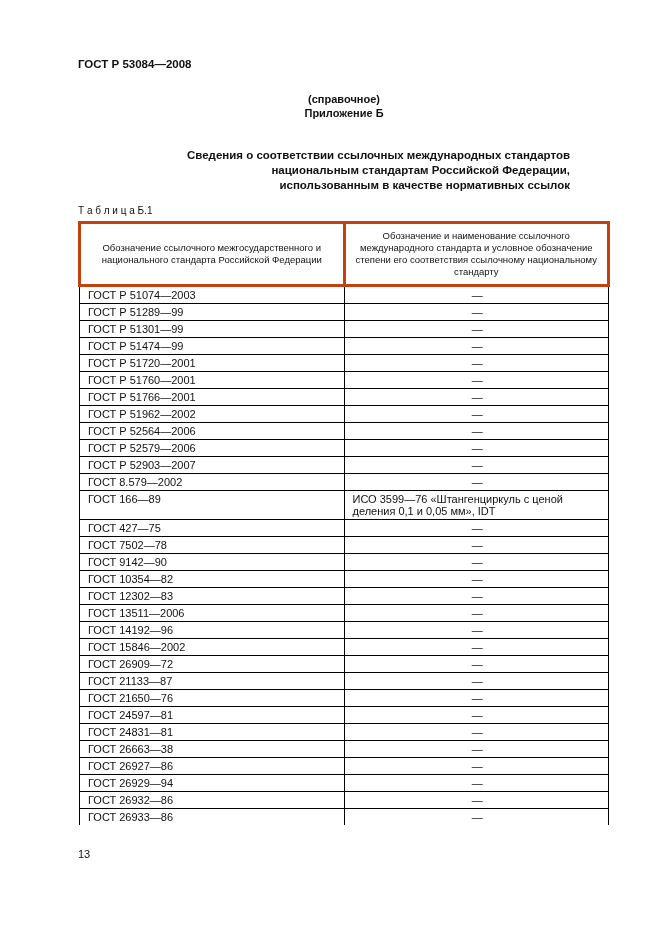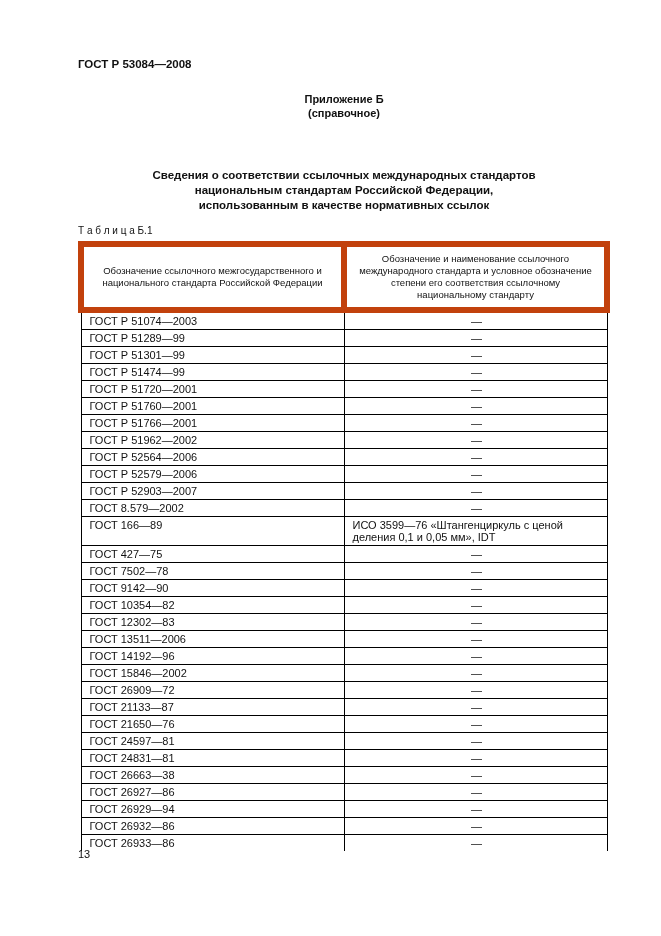--- a/index.html
+++ b/index.html
@@ -23,43 +23,43 @@
     font-size: 11.5px;
   }
   .appendix {
     margin-top: 22px;
     text-align: center;
     font-size: 11px;
     font-weight: bold;
     line-height: 14px;
   }
   .title {
-    margin-top: 48px;
-    text-align: center;
+    margin-top: 28px;
+    text-align: right;
     font-weight: bold;
     font-size: 11.5px;
     line-height: 15px;
     padding: 0 40px;
   }
   .table-label {
     margin-top: 12px;
     font-size: 10px;
   }
   table.std-table {
     width: 100%;
     border-collapse: collapse;
     table-layout: fixed;
     margin-top: 5px;
     border-left: 1px solid #000;
     border-right: 1px solid #000;
     border-top: 1px solid #000;
   }
   .std-table col { width: 50%; }
   .std-table th {
-    border: 6px solid #c2410c;
+    border: 3px solid #c2410c;
     font-size: 9.5px;
     font-weight: normal;
     text-align: center;
     vertical-align: middle;
     padding: 6px 10px;
     line-height: 12px;
   }
   .std-table td {
     border: 1px solid #000;
     font-size: 11px;
@@ -78,22 +78,22 @@
   }
 </style>
 </head>
 <body>
 
 <div class="page">
 
   <div class="doc-number">ГОСТ Р 53084—2008</div>
 
   <div class="appendix">
+    <div>(справочное)</div>
     <div>Приложение Б</div>
-    <div>(справочное)</div>
   </div>
 
   <div class="title">
     <div>Сведения о соответствии ссылочных международных стандартов</div>
     <div>национальным стандартам Российской Федерации,</div>
     <div>использованным в качестве нормативных ссылок</div>
   </div>
 
   <div class="table-label">Т а б л и ц а  Б.1</div>
 

